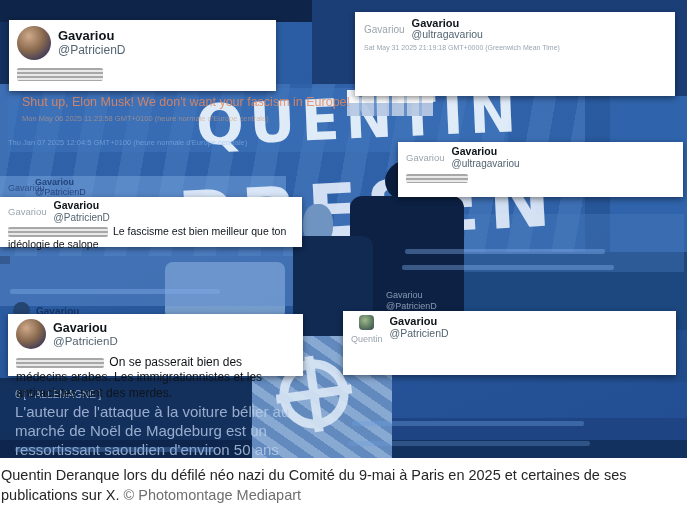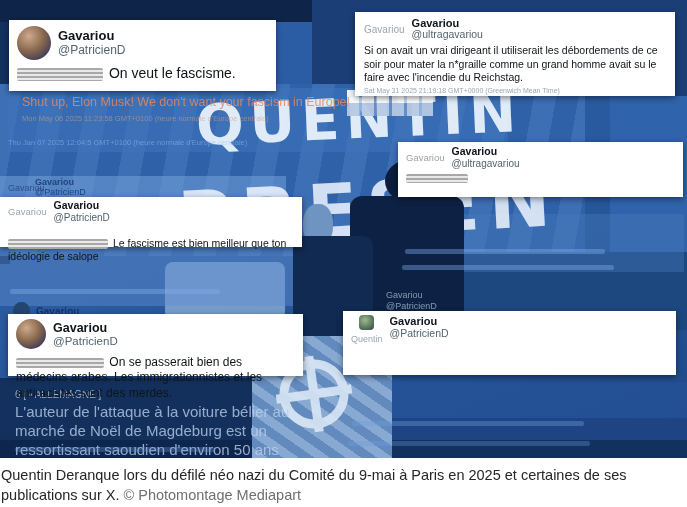--- a/index.html
+++ b/index.html
@@ -87,21 +87,21 @@
   #cardA .nm{font-size:13px}#cardA .hd{font-size:12px}#cardA .bd{font-size:14px;margin-top:5px}
   #cardA .strip{width:86px;height:13px}
   #cardB{left:355px;top:12px;width:320px;height:84px;padding:5px 9px;}
   #cardB .pre{font-size:10px}#cardB .nm{font-size:11px}#cardB .hd{font-size:10.5px}
   #cardB .bd{font-size:10.5px;margin-top:3px}#cardB .ts{font-size:7px;margin-top:3px;display:block}
   #cardC{left:398px;top:142px;width:285px;height:55px;padding:4px 8px;}
   #cardC .pre{font-size:9.5px}#cardC .nm{font-size:10.5px}#cardC .hd{font-size:10px}
   #cardC .bd{font-size:10px;margin-top:3px}#cardC .strip{width:62px;height:9px}
   #cardD{left:0;top:197px;width:302px;height:50px;padding:3px 8px;}
   #cardD .pre{font-size:9.5px}#cardD .nm{font-size:10.5px}#cardD .hd{font-size:10px}
-  #cardD .bd{font-size:10.5px;margin-top:14px}#cardD .strip{width:100px;height:10px}
+  #cardD .bd{font-size:10.5px;margin-top:2px}#cardD .strip{width:100px;height:10px}
   #cardE{left:8px;top:314px;width:295px;height:62px;padding:5px 8px;}
   #cardE .nm{font-size:12.5px}#cardE .hd{font-size:11.5px}
   #cardE .bd{font-size:12px;margin-top:6px}#cardE .strip{width:88px;height:10px}
   #cardF{left:343px;top:311px;width:333px;height:64px;padding:4px 8px;}
   #cardF .pre{font-size:9px;position:relative;top:4px}#cardF .nm{font-size:11px}#cardF .hd{font-size:10.5px}
   #cardF .bd{font-size:11px;margin-top:5px}
   
   .caption{position:absolute;left:0;top:458px;width:687px;height:49px;background:#fff;
            padding:7px 2px 0 1px;box-sizing:border-box;font-size:14.5px;line-height:1.4;color:#262626;}
   .credit{color:#6f6f6f;}
@@ -173,34 +173,30 @@
     <div class="card" id="cardA">
       <div class="c-head">
         <div class="avatar av-lg"></div>
         <div class="names">
           <div class="nm">Gavariou</div>
           <div class="hd">@PatricienD</div>
         </div>
       </div>
       <div class="bd">
         <span class="strip"></span>
-        <span>On veut le fascisme.</span>
       </div>
     </div>
 
     <div class="card" id="cardB">
       <div class="c-head">
         <span class="pre">Gavariou</span>
         <div class="names">
           <div class="nm">Gavariou</div>
           <div class="hd">@ultragavariou</div>
         </div>
-      </div>
-      <div class="bd">
-        <span>Si on avait un vrai dirigeant il utiliserait les débordements de ce soir pour mater la n*graille comme un grand homme avait su le faire avec l'incendie du Reichstag.</span>
       </div>
       <span class="ts">Sat May 31 2025 21:19:18 GMT+0000 (Greenwich Mean Time)</span>
     </div>
 
     <div class="card" id="cardC">
       <div class="c-head">
         <span class="pre">Gavariou</span>
         <div class="names">
           <div class="nm">Gavariou</div>
           <div class="hd">@ultragavariou</div>

